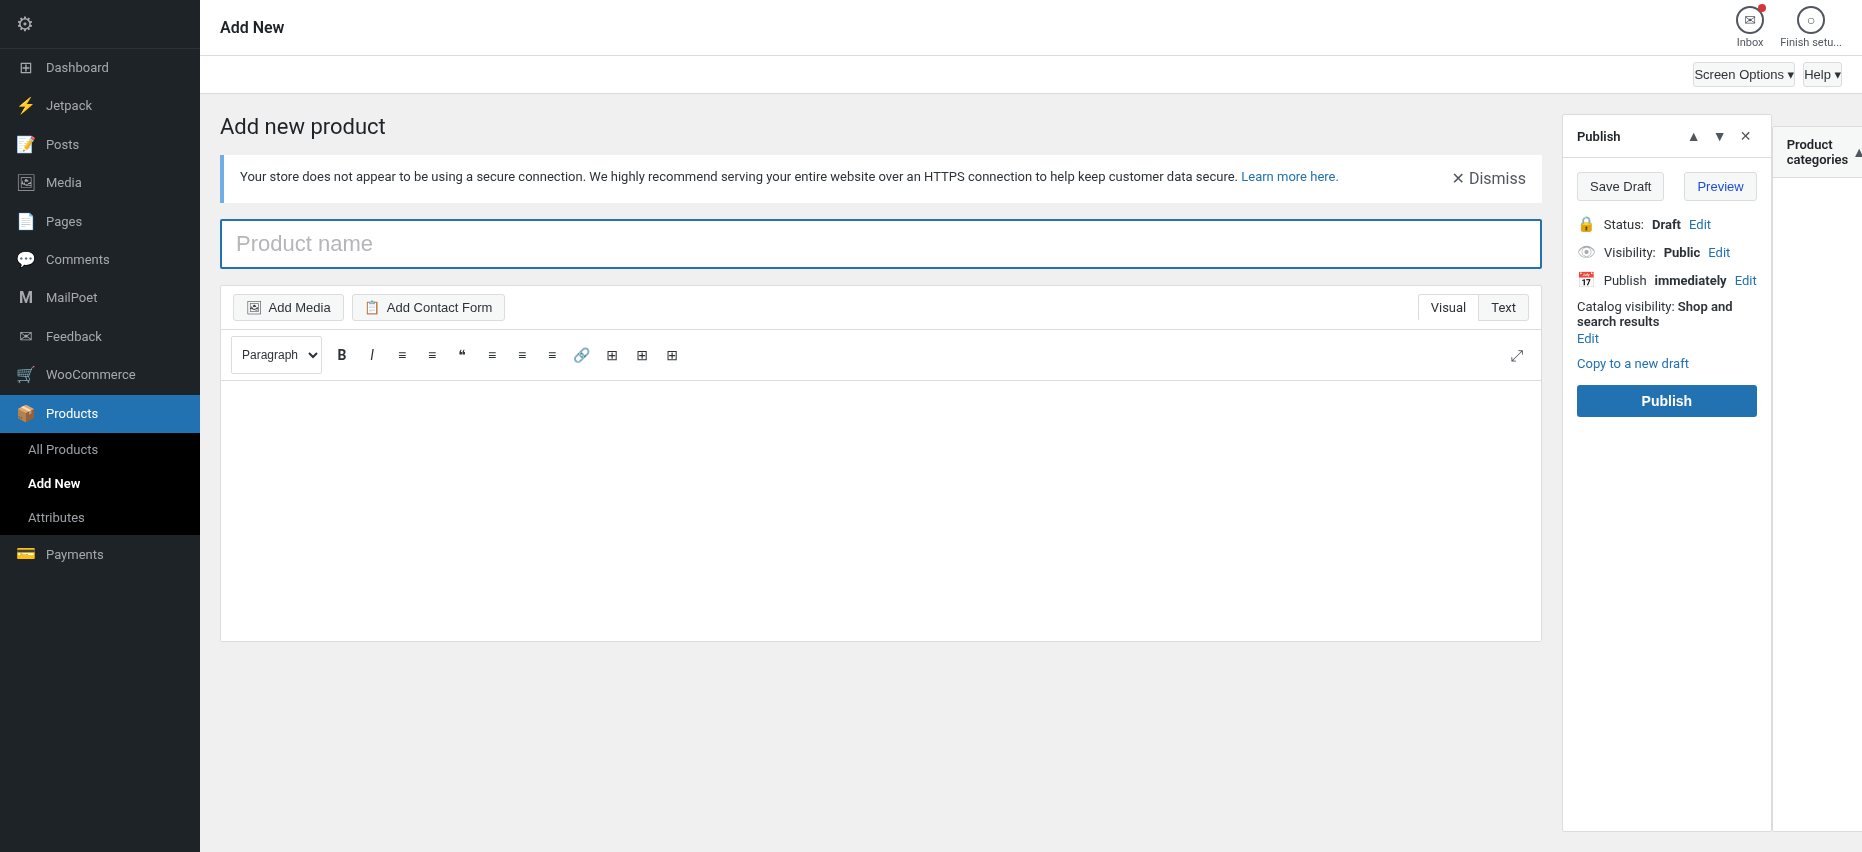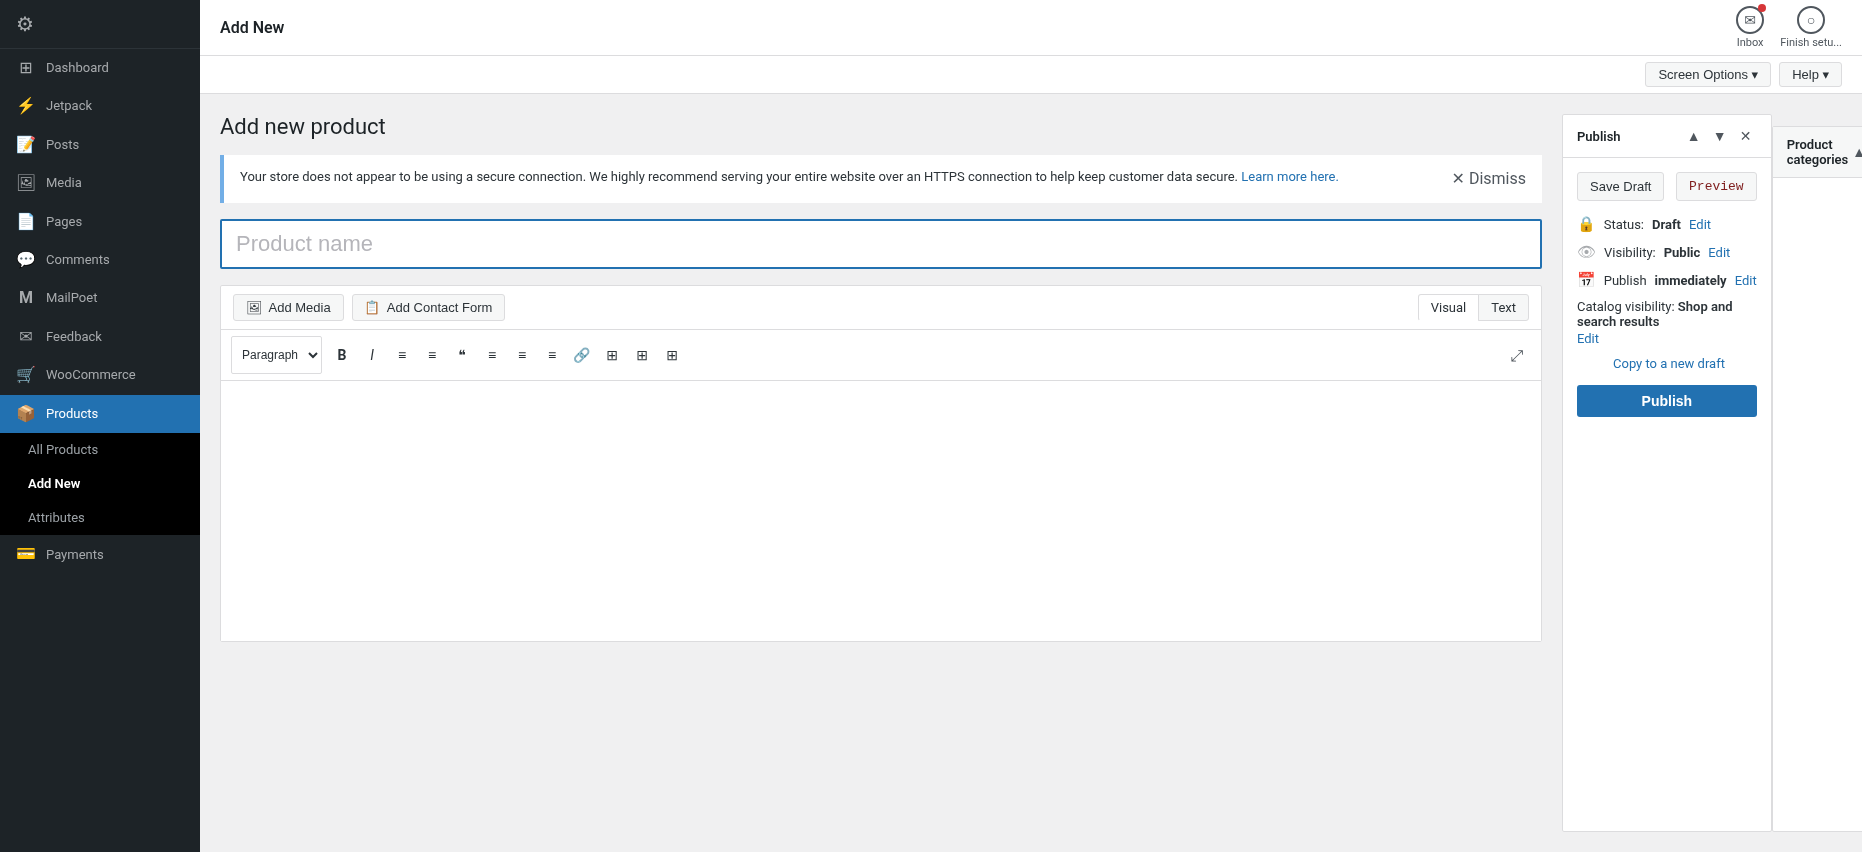--- a/index.html
+++ b/index.html
@@ -94,21 +94,21 @@
       background: #fff;
       border-bottom: 1px solid #dcdcde;
       padding: 6px 20px;
       display: flex;
       justify-content: flex-end;
       gap: 8px;
     }
     .screen-options-btn {
       background: #f6f7f7;
       border: 1px solid #dcdcde;
-      padding: 4px 12px;
+      padding: 4px 0;
       border-radius: 3px;
       cursor: pointer;
       font-size: 13px;
       color: #2c3338;
       display: flex;
       align-items: center;
       gap: 4px;
     }
 
     
@@ -306,31 +306,30 @@
       font-size: 13px;
       color: #2c3338;
     }
     .btn-preview {
       background: #f6f7f7;
       border: 1px solid #dcdcde;
       padding: 6px 12px;
       border-radius: 3px;
       cursor: pointer;
       font-size: 13px;
-      color: #7f1d1d;
+      color: #1d4ed8;
       margin-left: auto;
-      font-family: Liberation Mono, monospace;
     }
     .publish-meta { font-size: 13px; color: #2c3338; margin-bottom: 10px; display: flex; align-items: center; gap: 8px; }
     .publish-meta .meta-icon { color: #a7aaad; font-size: 15px; }
     .publish-meta a { color: #2271b1; text-decoration: none; }
     .catalog-visibility { font-size: 13px; color: #2c3338; margin-bottom: 10px; }
     .catalog-visibility strong { font-weight: 600; }
     .catalog-visibility a { color: #2271b1; text-decoration: none; display: block; margin-top: 2px; }
-    .copy-draft-link { color: #2271b1; text-decoration: none; font-size: 13px; display: block; margin-bottom: 14px; margin-left: 36px; }
+    .copy-draft-link { color: #2271b1; text-decoration: none; font-size: 13px; display: block; margin-bottom: 14px; }
     .btn-publish {
       width: 100%;
       background: #2271b1;
       border: none;
       color: #fff;
       padding: 8px 14px;
       border-radius: 3px;
       cursor: pointer;
       font-size: 14px;
       font-weight: 600;

